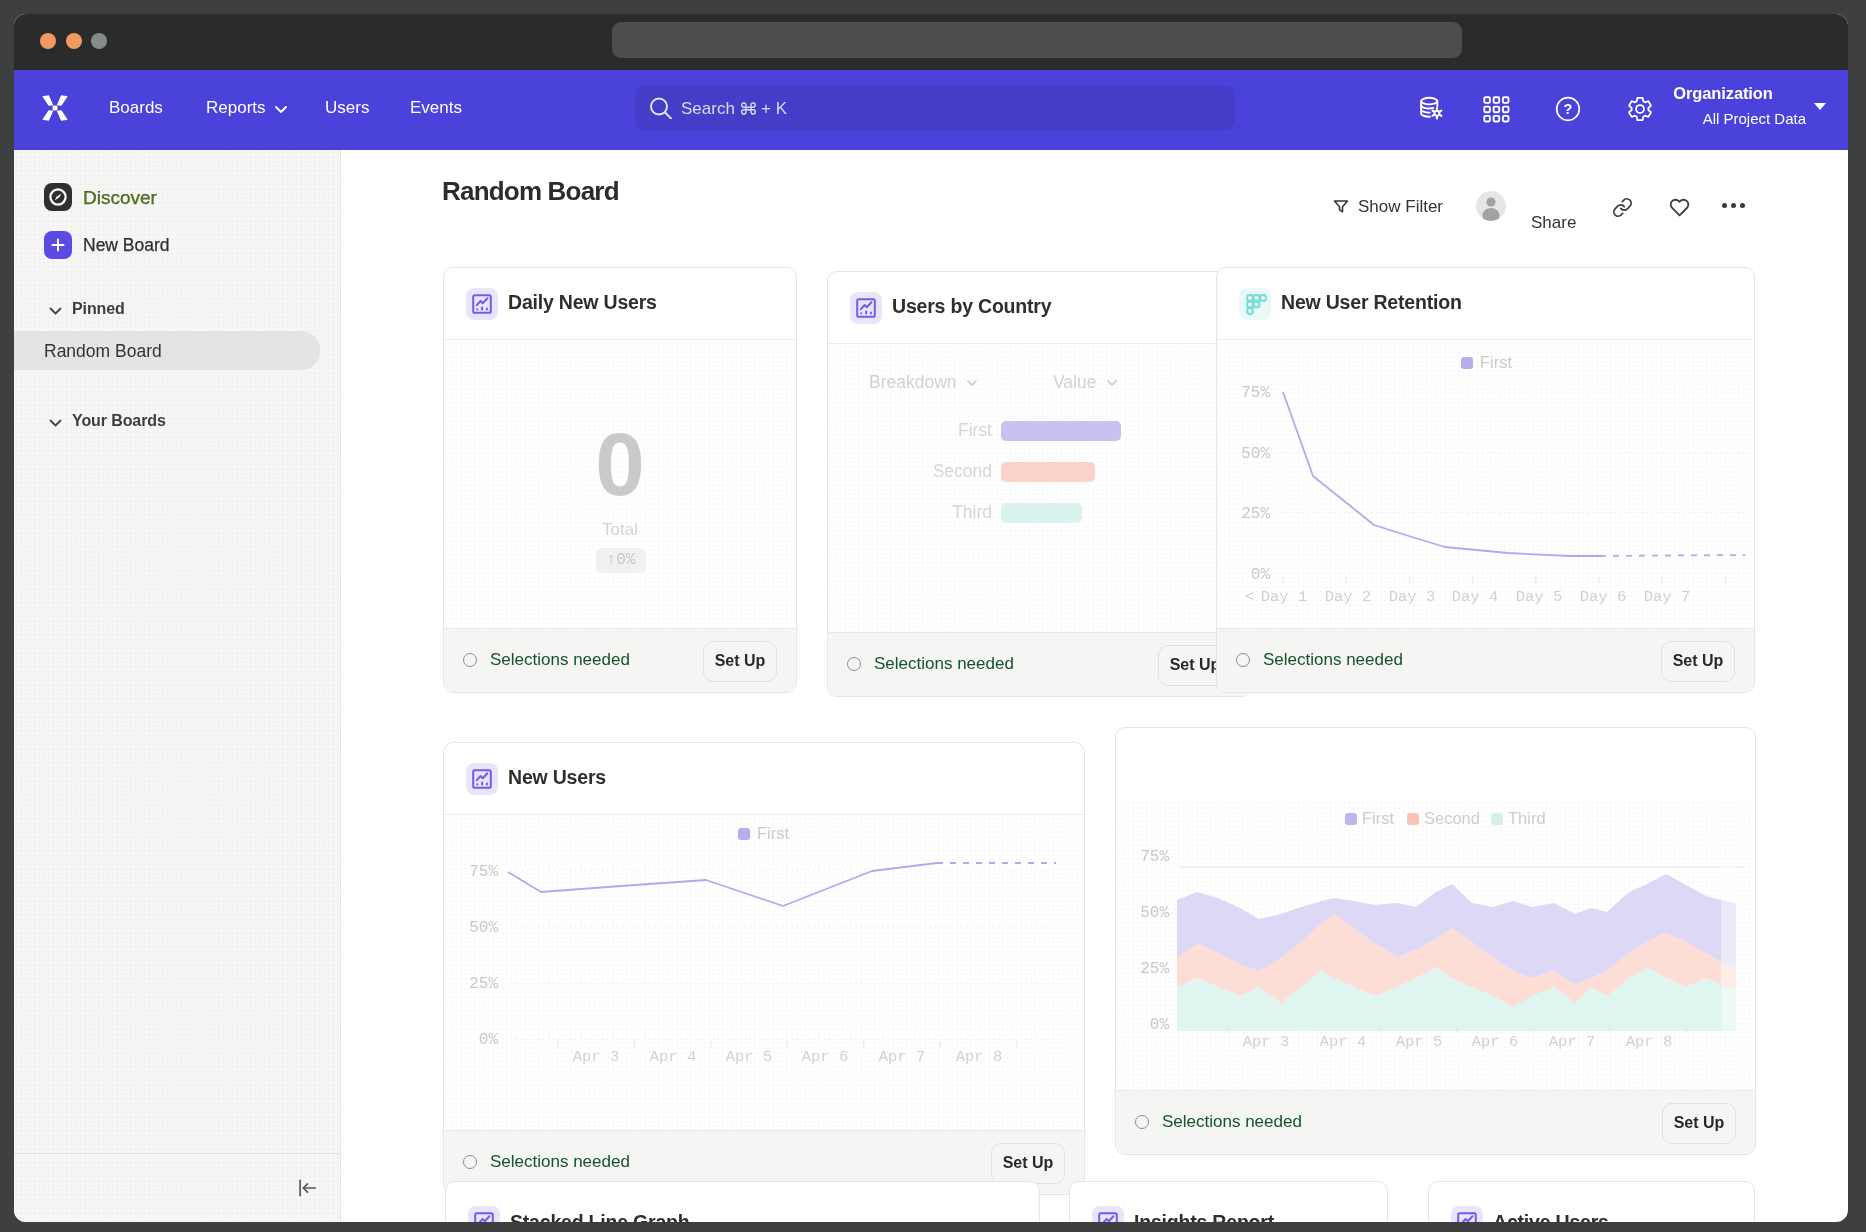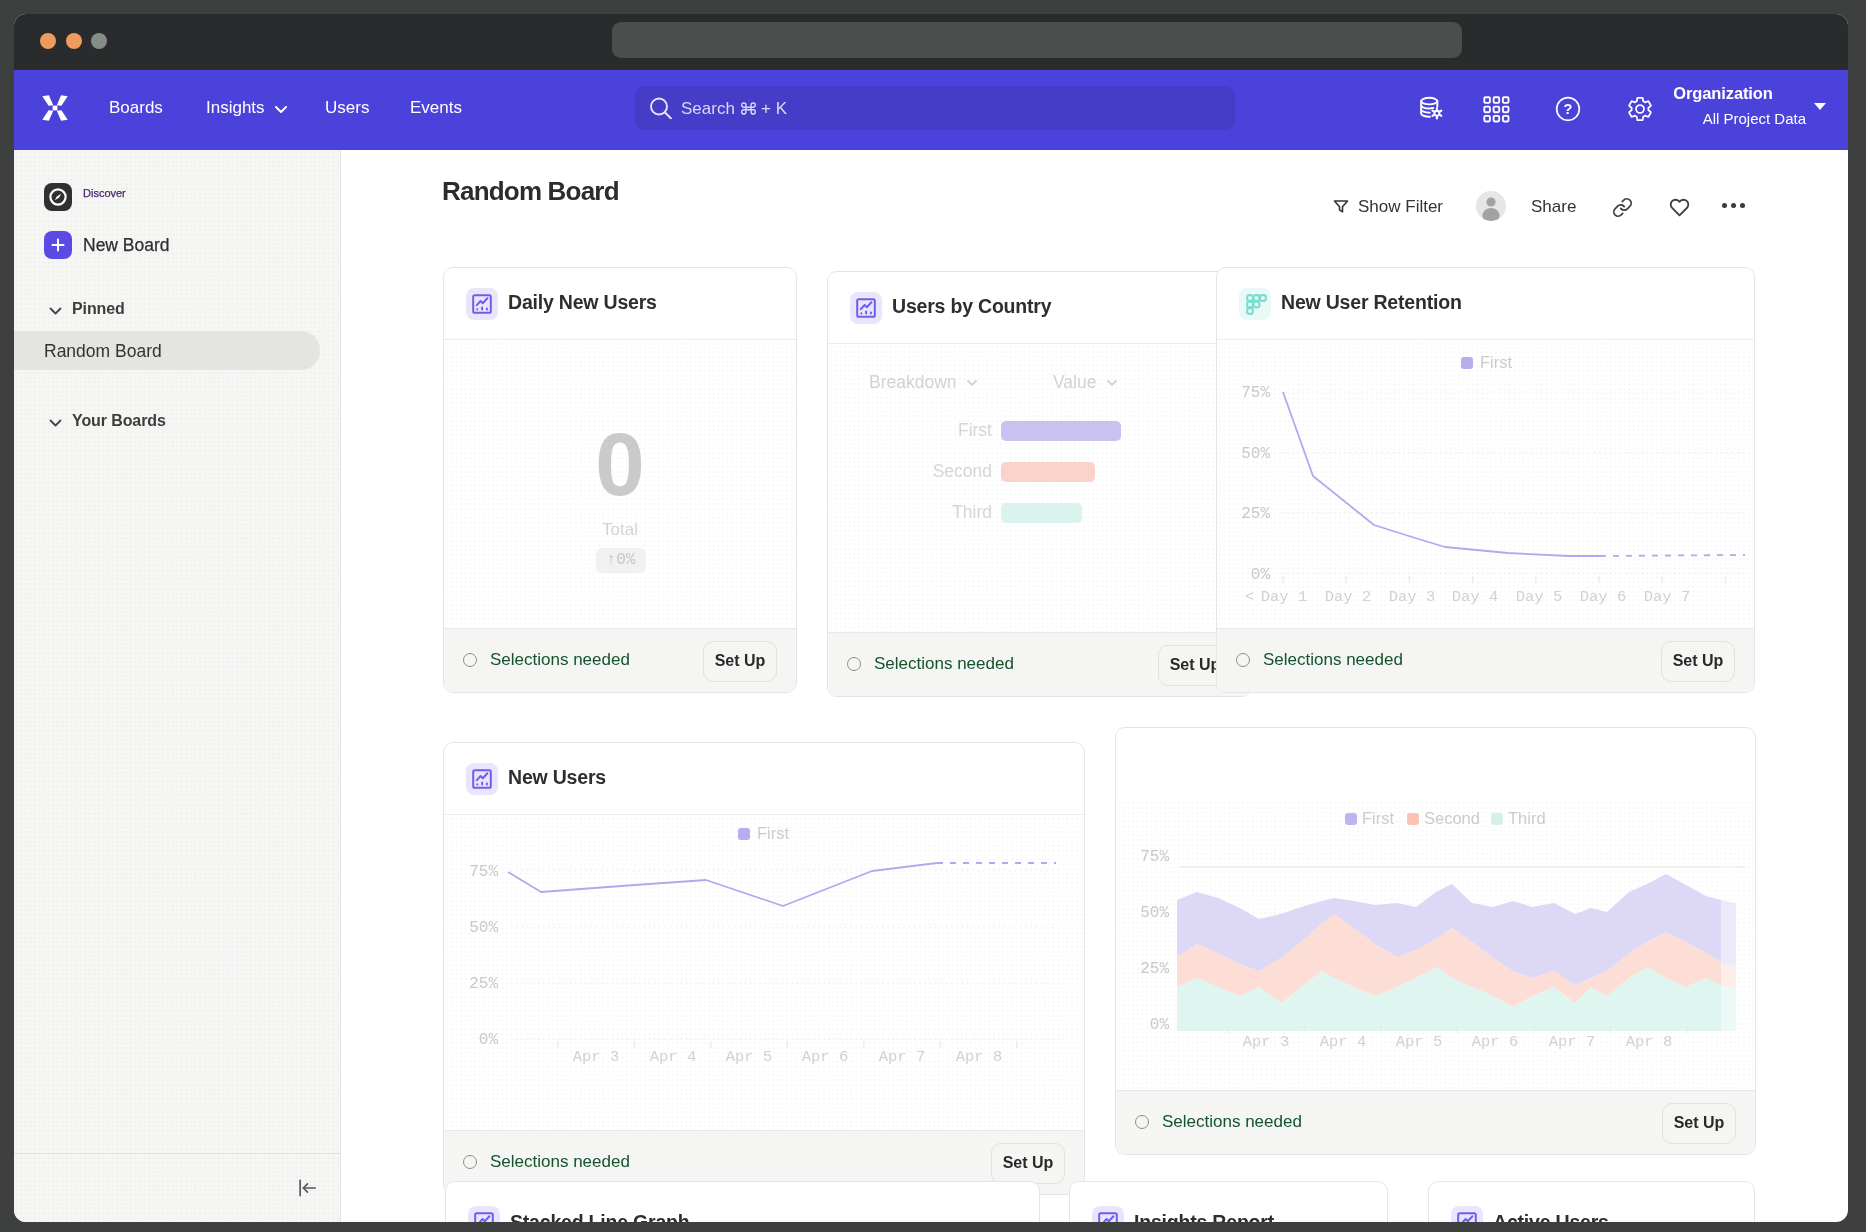--- a/index.html
+++ b/index.html
@@ -24,21 +24,21 @@
     <svg class="abs" width="28" height="28" viewBox="0 0 28 28" style="left:27px;top:80px">
 <g fill="#fff">
 <polygon points="1.3,2.2 7.9,1.3 12.2,11.2 7.6,11.8"></polygon>
 <polygon points="26.7,2.2 20.1,1.3 15.8,11.2 20.4,11.8"></polygon>
 <polygon points="1.3,25.8 7.9,26.7 12.2,16.8 7.6,16.2"></polygon>
 <polygon points="26.7,25.8 20.1,26.7 15.8,16.8 20.4,16.2"></polygon>
 <rect x="11.6" y="11.6" width="4.8" height="4.8"></rect>
 </g>
     </svg>
     <div class="abs" style="left:95px;top:84px;font-size:17px;color:#fff">Boards</div>
-    <div class="abs" style="left:192px;top:84px;font-size:17px;color:#fff">Insights</div>
+    <div class="abs" style="left:192px;top:84px;font-size:17px;color:#fff">Reports</div>
     <div class="abs" style="left:311px;top:84px;font-size:17px;color:#fff">Users</div>
     <div class="abs" style="left:396px;top:84px;font-size:17px;color:#fff">Events</div>
     <svg class="abs" width="14" height="9" viewBox="0 0 14 9" style="left:260px;top:91px">
       <polyline points="2,2 7,7 12,2" fill="none" stroke="#fff" stroke-width="2" stroke-linecap="round" stroke-linejoin="round"></polyline>
     </svg>
     <div class="abs" style="left:621px;top:72px;width:600px;height:44px;border-radius:9px;background:#453dc8"></div>
     <svg class="abs" width="24" height="24" viewBox="0 0 24 24" style="left:634px;top:81px">
       <g stroke="#e7e5f8" stroke-width="1.9" fill="none" stroke-linecap="round">
         <circle cx="11" cy="11.5" r="8"></circle>
         <line x1="17" y1="17.5" x2="23" y2="23.5"></line>
@@ -90,21 +90,21 @@
     </svg>
     <div class="abs" style="left:1626px;top:70px;width:166px;text-align:center;font-size:16.5px;font-weight:bold;color:#fff;letter-spacing:-.1px">Organization</div>
     <div class="abs" style="left:1626px;top:96px;width:166px;text-align:right;font-size:15px;color:#fff">All Project Data</div>
     <div class="abs" style="left:1800px;top:89px;width:0;height:0;border-left:6px solid transparent;border-right:6px solid transparent;border-top:7px solid #fff"></div>
     <div class="abs dots" style="left:0;top:136px;width:327px;height:1072px;background-color:#f6f6f5;border-right:1px solid #e3e3e2"></div>
     <svg class="abs" width="28" height="28" viewBox="0 0 28 28" style="left:30px;top:169px">
 <rect width="28" height="28" rx="8" fill="#2e3032"></rect>
 <circle cx="14" cy="14" r="7.6" fill="none" stroke="#fff" stroke-width="2.2"></circle>
 <path d="M17.2 10.8 L15.2 14.6 L10.8 17.2 L12.8 13.4 Z" fill="#fff"></path>
     </svg>
-    <div class="abs" style="left:69px;top:173px;font-size:11px;color:#4c1d95;-webkit-text-stroke:.25px #2f2f2f">Discover</div>
+    <div class="abs" style="left:69px;top:173px;font-size:19px;color:#4d7c0f;-webkit-text-stroke:.25px #2f2f2f">Discover</div>
     <svg class="abs" width="28" height="28" viewBox="0 0 28 28" style="left:30px;top:217px">
 <rect width="28" height="28" rx="8" fill="#5b4be4"></rect>
 <path d="M14 8.5v11M8.5 14h11" stroke="#fff" stroke-width="2" stroke-linecap="round"></path>
     </svg>
     <div class="abs" style="left:69px;top:221px;font-size:17.5px;color:#2f2f2f;-webkit-text-stroke:.25px #2f2f2f">New Board</div>
     <svg class="abs" width="13" height="8" viewBox="0 0 13 8" style="left:35px;top:293px">
       <polyline points="1.5,1.5 6.5,6.5 11.5,1.5" fill="none" stroke="#454545" stroke-width="1.8" stroke-linecap="round" stroke-linejoin="round"></polyline>
     </svg>
     <div class="abs" style="left:58px;top:286px;font-size:16px;font-weight:bold;color:#3d3d3c;letter-spacing:-.1px">Pinned</div>
     <div class="abs" style="left:0;top:317px;width:306px;height:39px;background:#e4e4e2;border-radius:0 19px 19px 0"></div>
@@ -131,21 +131,21 @@
         <clipPath id="avc">
           <circle cx="16" cy="16" r="15"></circle>
         </clipPath>
       </defs>
 <circle cx="16" cy="16" r="15" fill="#e7e6e5"></circle>
 <g clip-path="url(#avc)" fill="#a3a2a1">
         <circle cx="16" cy="12" r="4.6"></circle>
         <ellipse cx="16" cy="25.5" rx="8.6" ry="7.5"></ellipse>
       </g>
     </svg>
-    <div class="abs" style="left:1517px;top:183px;font-size:17px;color:#333332">Share</div>
+    <div class="abs" style="left:1517px;top:199px;font-size:17px;color:#333332">Share</div>
     <svg class="abs" width="21" height="21" viewBox="0 0 24 24" style="left:1598px;top:183px">
 <g fill="none" stroke="#3e3e3d" stroke-width="2" stroke-linecap="round">
 <path d="M10 13a5 5 0 0 0 7.54.54l3-3a5 5 0 0 0-7.07-7.07l-1.72 1.71"></path>
 <path d="M14 11a5 5 0 0 0-7.54-.54l-3 3a5 5 0 0 0 7.07 7.07l1.71-1.71"></path>
       </g>
     </svg>
     <svg class="abs" width="23" height="21" viewBox="0 0 24 22" style="left:1654px;top:183px">
 <path d="M12 19.2 4.3 11.5a5 5 0 1 1 7.07-7.07L12 5l.63-.57a5 5 0 1 1 7.07 7.07z" fill="none" stroke="#3e3e3d" stroke-width="1.9" stroke-linejoin="round"></path>
     </svg>
     <div class="abs" style="left:1708px;top:189px;width:5px;height:5px;border-radius:50%;background:#3a3a39"></div>

